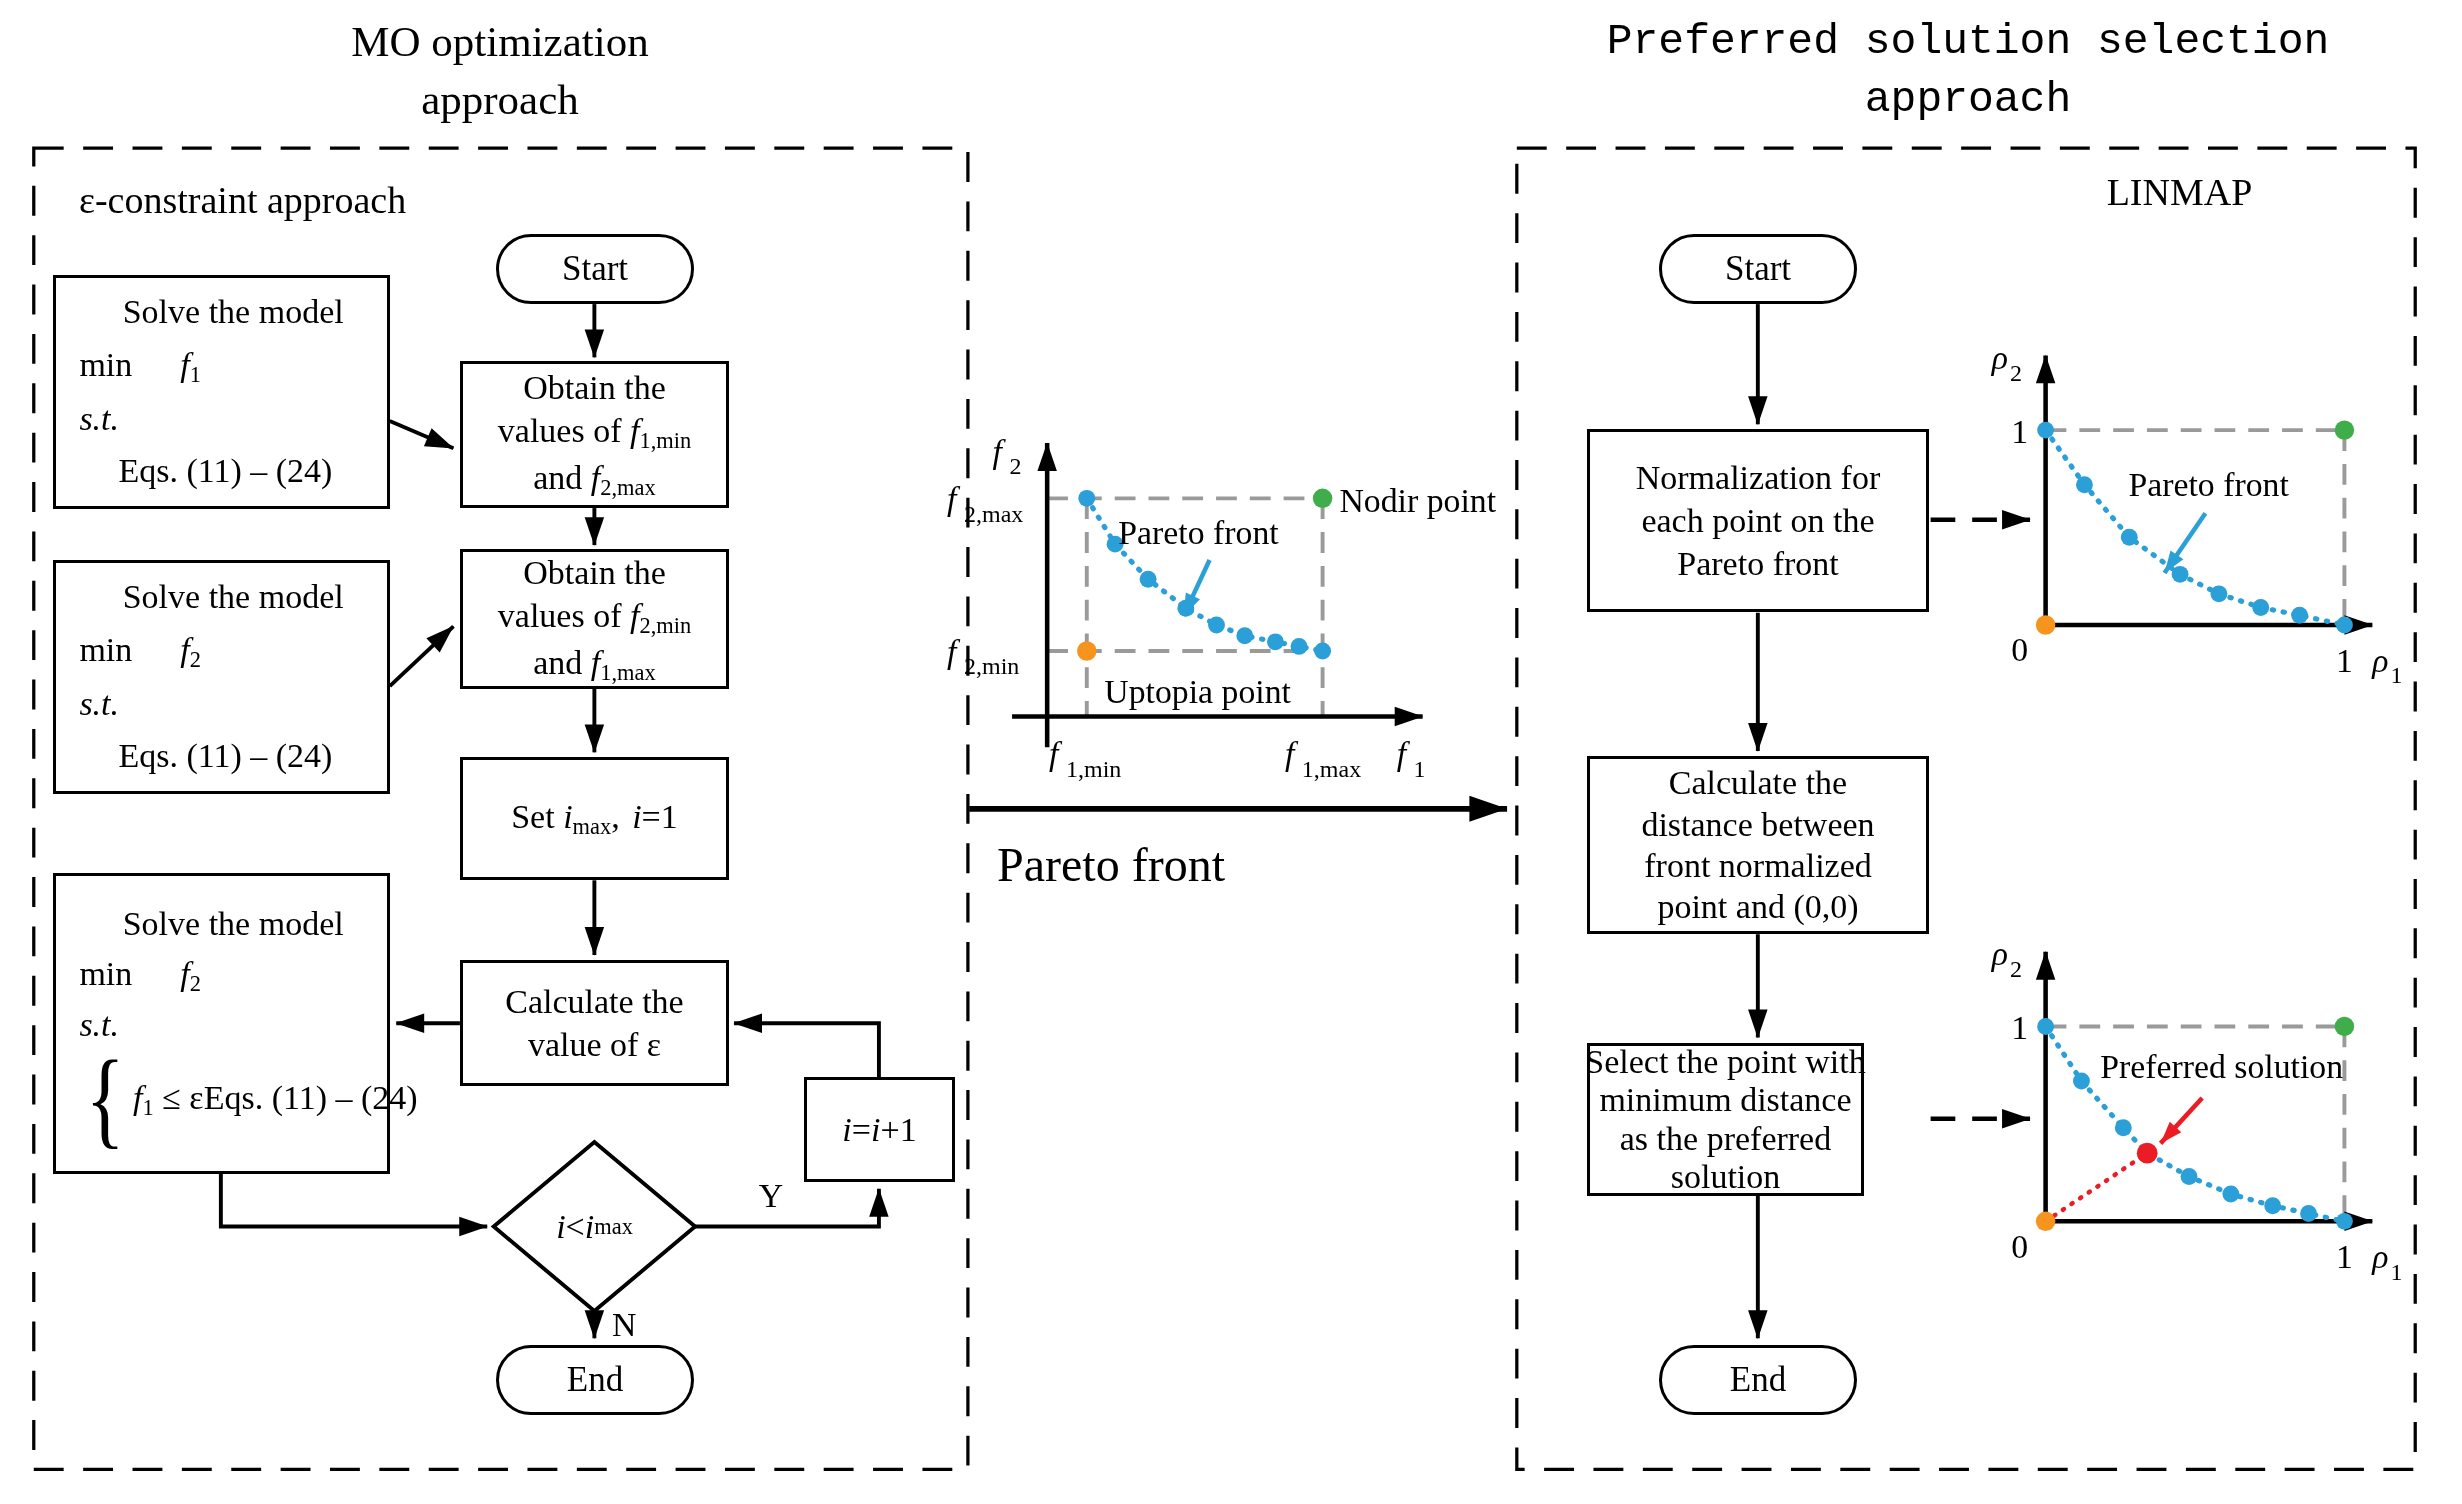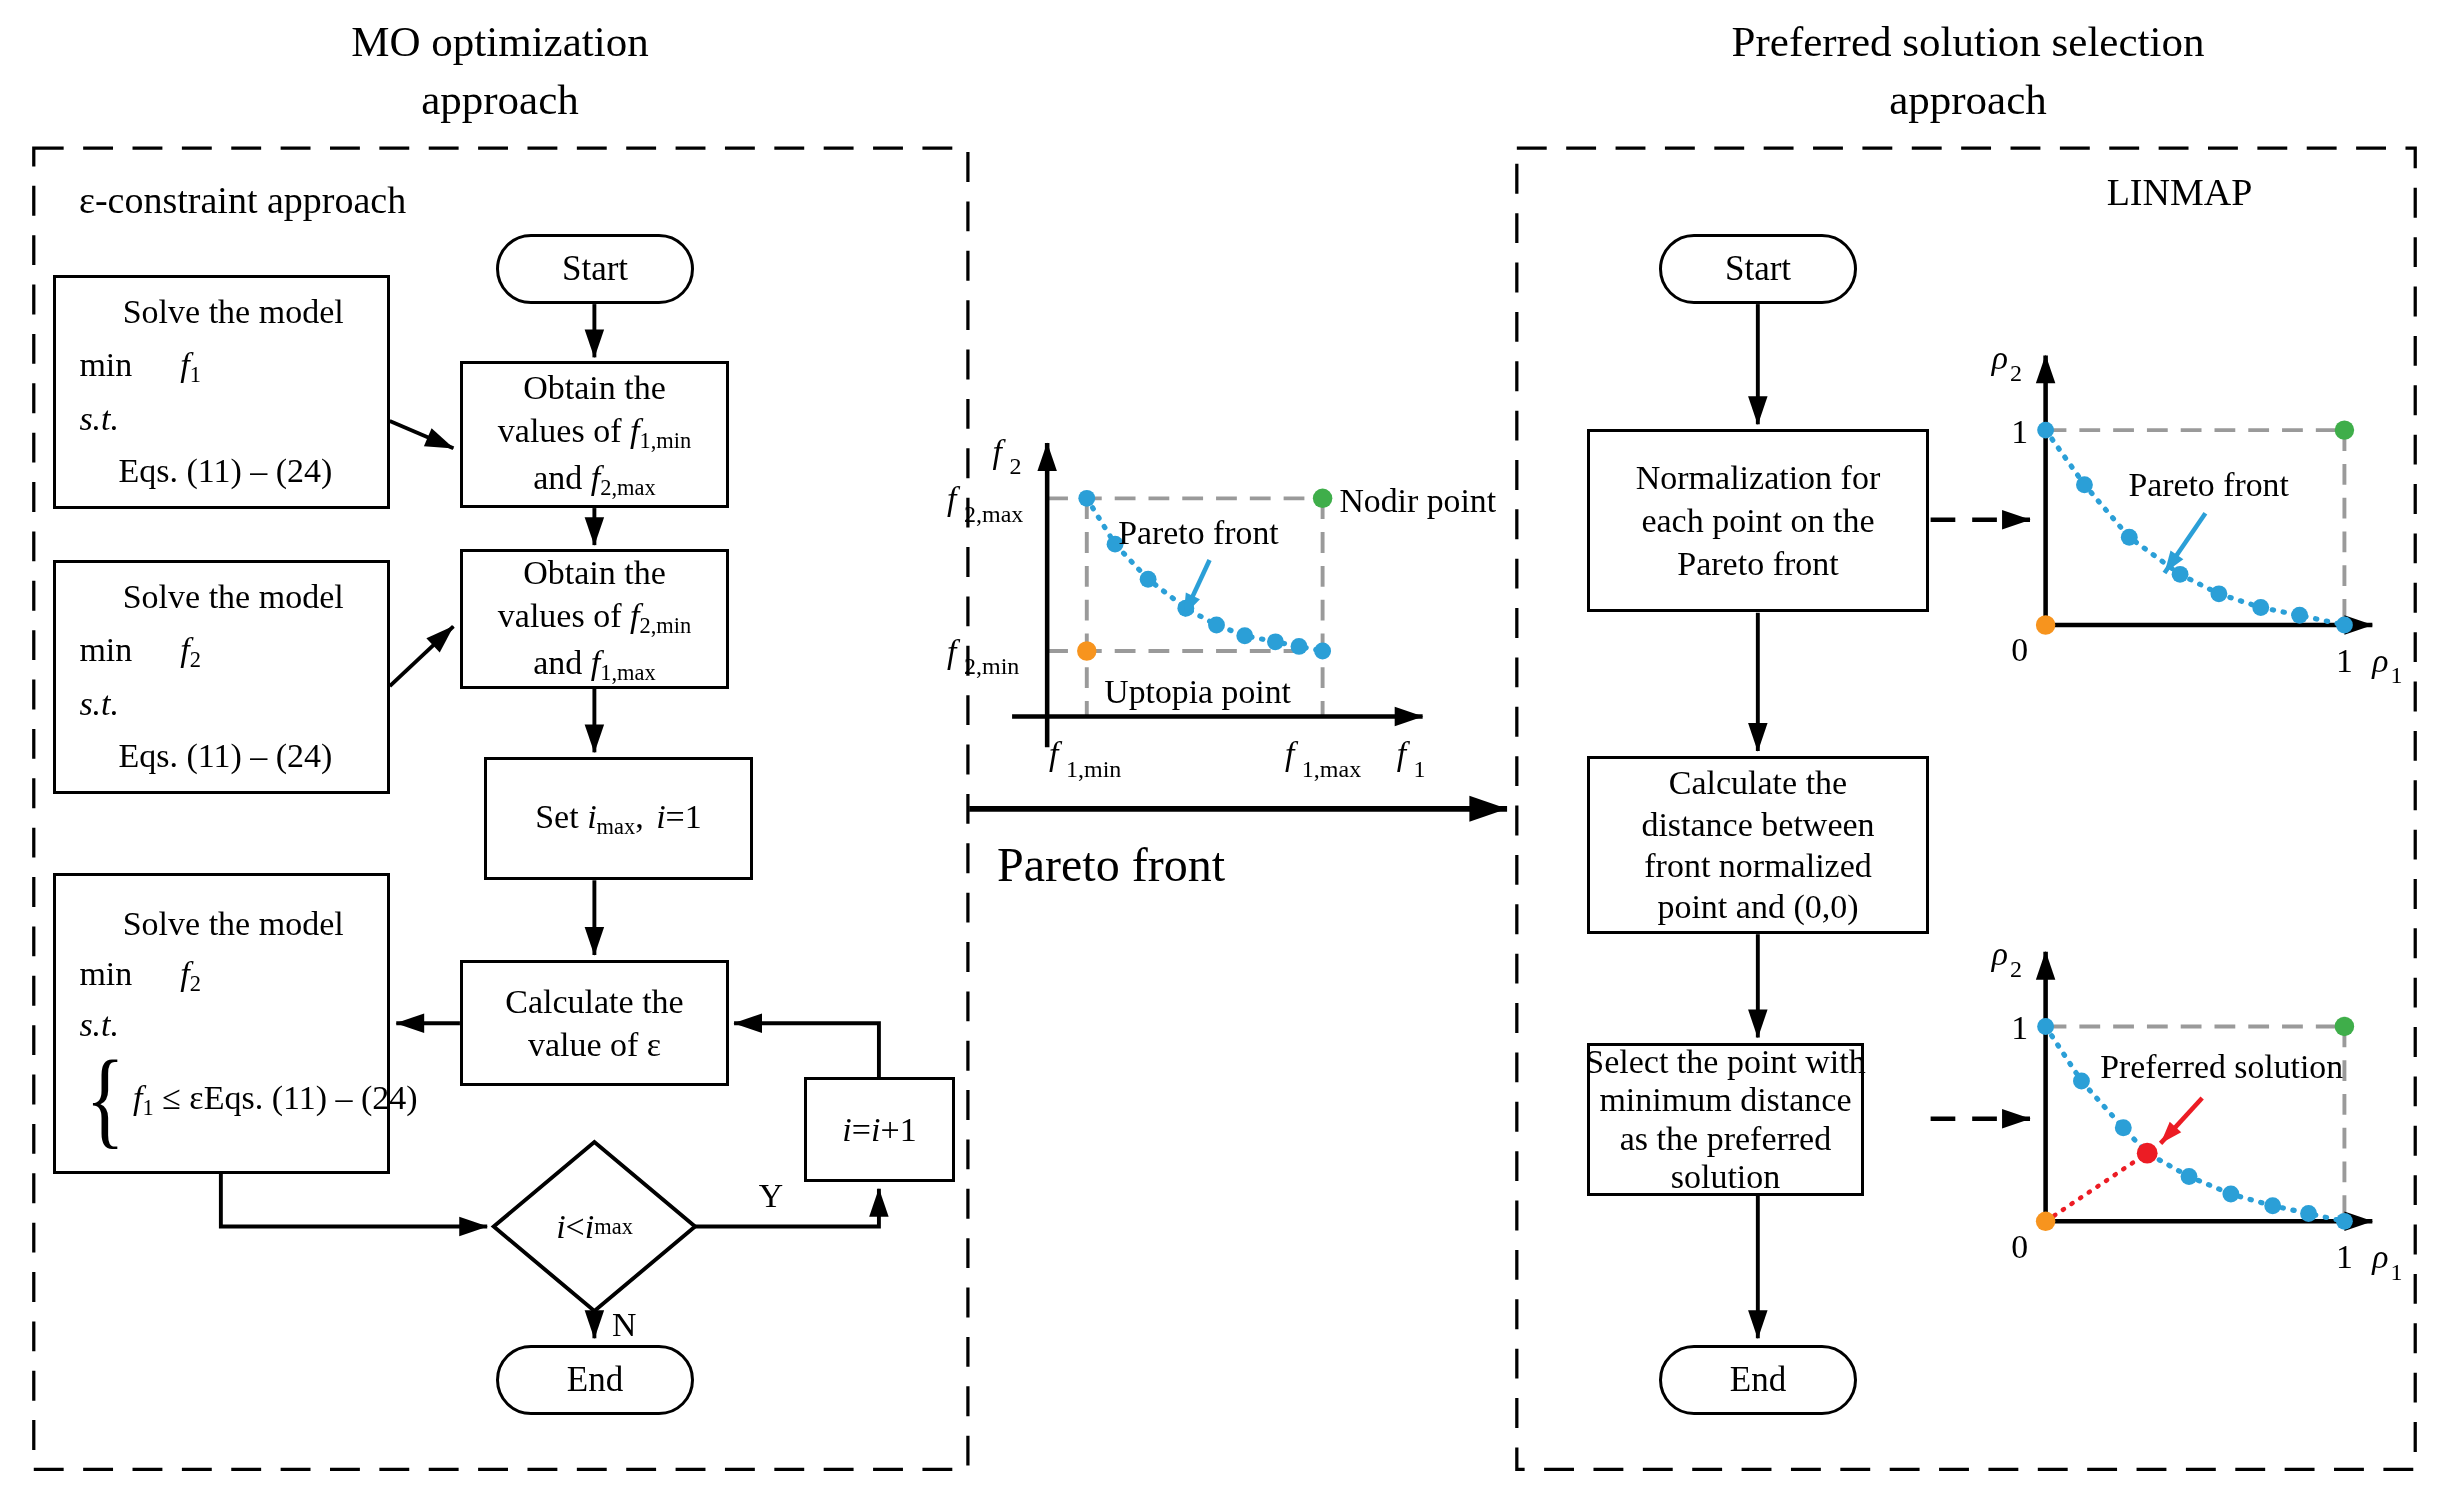--- a/index.html
+++ b/index.html
@@ -188,21 +188,21 @@
       <text class="ct it" x="3652" y="1952">ρ</text>
       <text class="cs" x="3680" y="1970">1</text>
       <text class="ct" x="3420" y="1660" text-anchor="middle">Preferred solution</text>
     </g>
   </svg>
 
   <div class="title" style="left:110px;top:13px;width:780px;">
     <div>MO optimization</div>
     <div>approach</div>
   </div>
-  <div class="title" style="left:1513px;top:13px;width:910px;">
+  <div class="title" style="left:1513px;top:13px;width:910px;font-family:Liberation Mono, monospace;">
     <div>Preferred solution selection</div>
     <div>approach</div>
   </div>
 
   <div class="tag" style="left:79px;top:170px;margin-top:8px;">ε-constraint approach</div>
   <div class="tag" style="left:2043px;top:170px;width:273px;text-align:center;">LINMAP</div>
 
   <div class="bigflow" style="left:929px;top:837px;width:364px;">Pareto front</div>
 
   <div class="box oval" style="left:496px;top:234px;width:198px;height:70px;font-size:35px;">
@@ -244,21 +244,21 @@
     <div class="ln"><span>values of </span><span class="it">f</span><span class="sb">1,min</span></div>
     <div class="ln"><span>and </span><span class="it">f</span><span class="sb">2,max</span></div>
   </div>
 
   <div class="box" style="left:460px;top:549px;width:269px;height:140px;">
     <div class="ln">Obtain the</div>
     <div class="ln"><span>values of </span><span class="it">f</span><span class="sb">2,min</span></div>
     <div class="ln"><span>and </span><span class="it">f</span><span class="sb">1,max</span></div>
   </div>
 
-  <div class="box" style="left:484px;top:757px;width:269px;height:123px;">
+  <div class="box" style="left:460px;top:757px;width:269px;height:123px;">
     <div class="ln"><span>Set </span><span class="it">i</span><span class="sb">max</span><span>, </span><span class="sgap"></span><span class="it">i</span><span>=1</span></div>
   </div>
 
   <div class="box" style="left:460px;top:960px;width:269px;height:126px;">
     <div class="ln">Calculate the</div>
     <div class="ln">value of ε</div>
   </div>
 
   <div class="box" style="left:804px;top:1077px;width:151px;height:105px;">
     <div class="ln"><span class="it">i</span><span>=</span><span class="it">i</span><span>+1</span></div>

